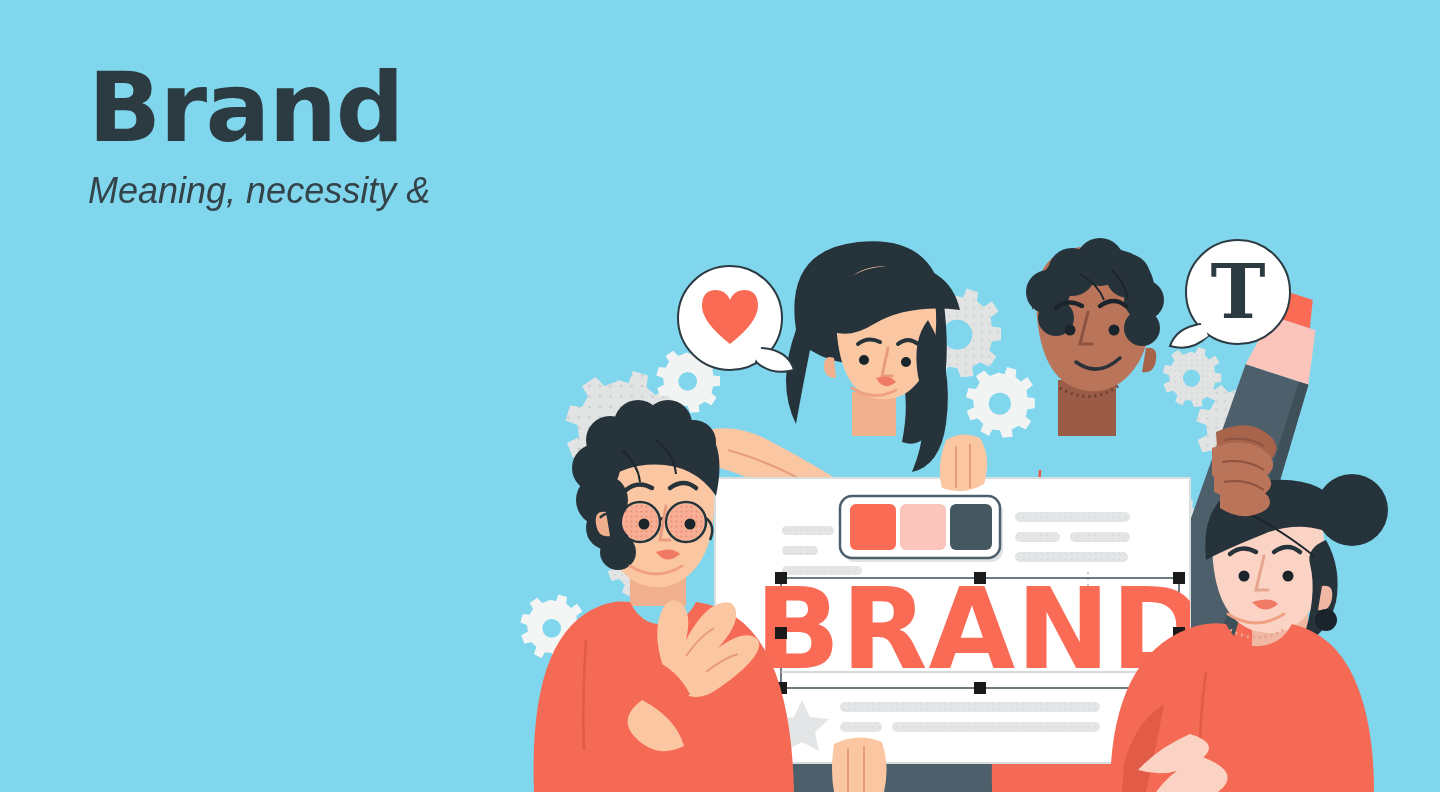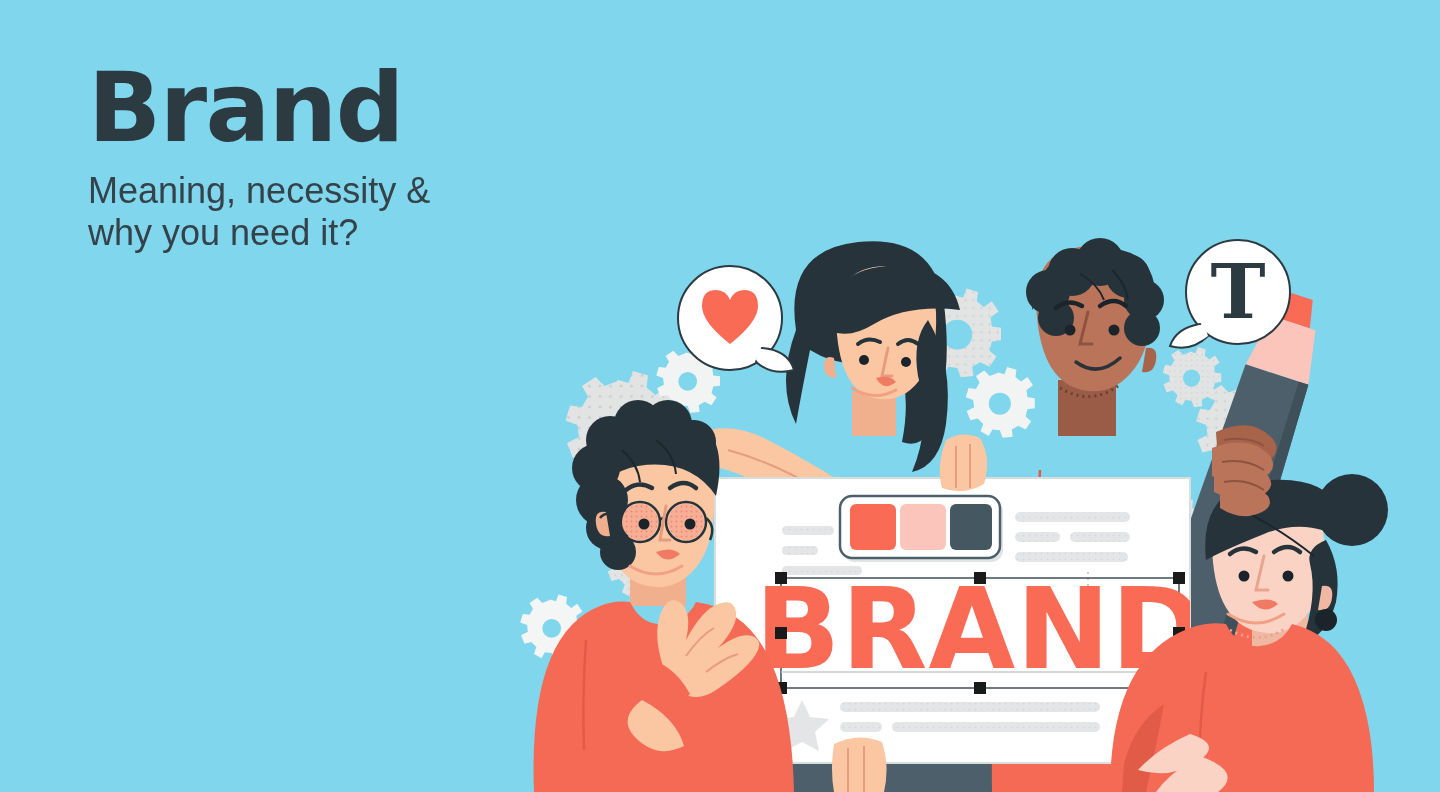--- a/index.html
+++ b/index.html
@@ -23,38 +23,37 @@
   }
   .title .line2 { display:block; }
   .subtitle {
     margin-top:16px;
     font-family:"Liberation Sans", sans-serif;
     font-size:36px;
     line-height:1.16;
     color:#34424A;
     font-weight:400;
   }
-  .subtitle .sline { display:block; }
+  .subtitle .sline { display:block;font-style:italic; }
 
   
   .illus { position:absolute; left:500px; top:0; width:940px; height:792px; }
   .illus svg { display:block; width:940px; height:792px; }
 </style>
 </head>
 <body>
 
 <div class="stage">
 
   <div class="textblock">
     <h1 class="title">
       <span>Brand</span>
     </h1>
     <p class="subtitle">
       <span class="sline">Meaning, necessity &amp;</span>
-      <span class="sline">why you need it?</span>
     </p>
   </div>
 
   <div class="illus">
   <svg viewBox="0 0 940 792" xmlns="http://www.w3.org/2000/svg">
     <defs>
       <pattern id="dots" width="7" height="7" patternUnits="userSpaceOnUse">
         <rect width="7" height="7" fill="#E2E4E4"></rect>
         <circle cx="2" cy="2" r="0.9" fill="#C9CDCE"></circle>
       </pattern>

